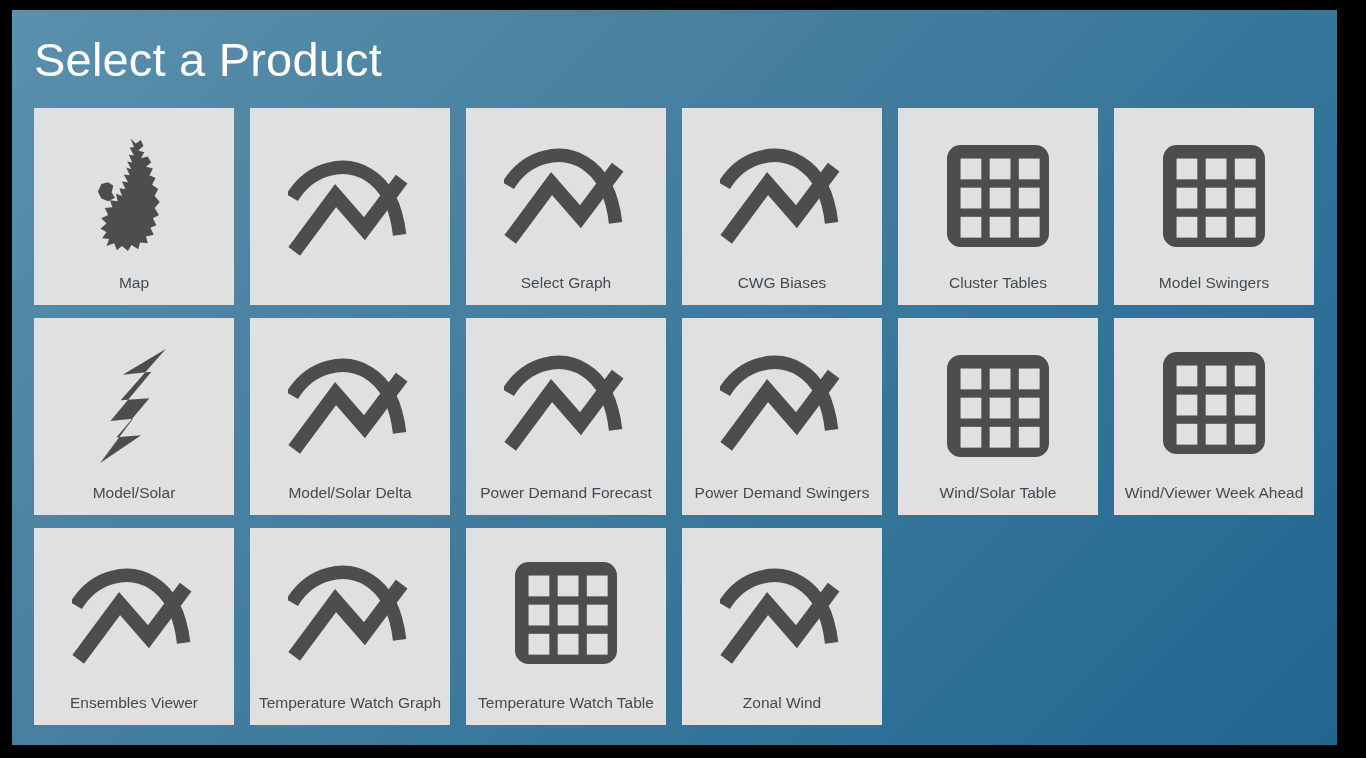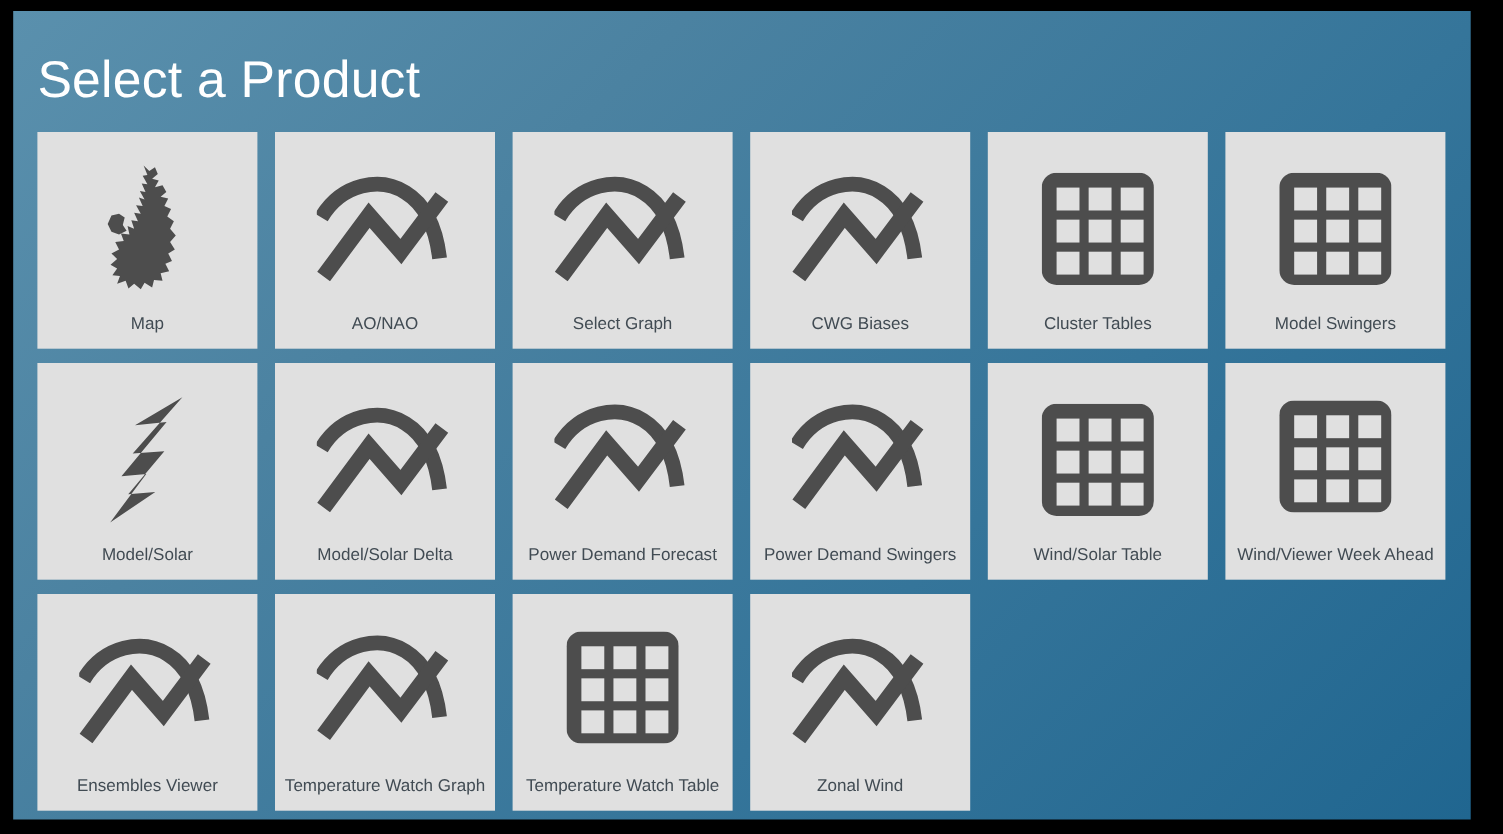--- a/index.html
+++ b/index.html
@@ -21,21 +21,21 @@
     background: linear-gradient(135deg, #5a90ad 0%, #4b82a1 30%, #35759a 65%, #206690 100%);
     overflow: hidden;
   }
 
   #page-title {
     color: #ffffff;
     font-size: 47px;
     font-weight: 300;
     letter-spacing: 0.2px;
     line-height: 1;
-    padding: 38px 0 0 22px;
+    padding: 26px 0 0 22px;
     white-space: nowrap;
   }
 
   #tile-grid {
     display: grid;
     grid-template-columns: repeat(6, 200px);
     grid-auto-rows: 197px;
     gap: 13px 16px;
     padding: 25px 0 0 22px;
   }
@@ -99,21 +99,20 @@
         </div>
         <div class="tile-label">Map</div>
       </div>
       <div class="tile">
         <div class="tile-icon">
           <svg width="124" height="96" viewBox="0 0 120 92">
             <path d="M4 36 C 22 6, 56 0, 78 14 C 96 25, 105 46, 108 72" fill="none" stroke="#4d4d4d" stroke-width="13" stroke-linecap="butt"></path>
             <path d="M6 88 L46 34 L74 66 L110 18" fill="none" stroke="#4d4d4d" stroke-width="14" stroke-linejoin="miter" stroke-linecap="butt"></path>
           </svg>
         </div>
-        <div class="tile-label">AO/NAO</div>
       </div>
       <div class="tile">
         <div class="tile-icon">
           <svg width="124" height="96" viewBox="0 0 120 92">
             <path d="M4 36 C 22 6, 56 0, 78 14 C 96 25, 105 46, 108 72" fill="none" stroke="#4d4d4d" stroke-width="13" stroke-linecap="butt"></path>
             <path d="M6 88 L46 34 L74 66 L110 18" fill="none" stroke="#4d4d4d" stroke-width="14" stroke-linejoin="miter" stroke-linecap="butt"></path>
           </svg>
         </div>
         <div class="tile-label">Select Graph</div>
       </div>

